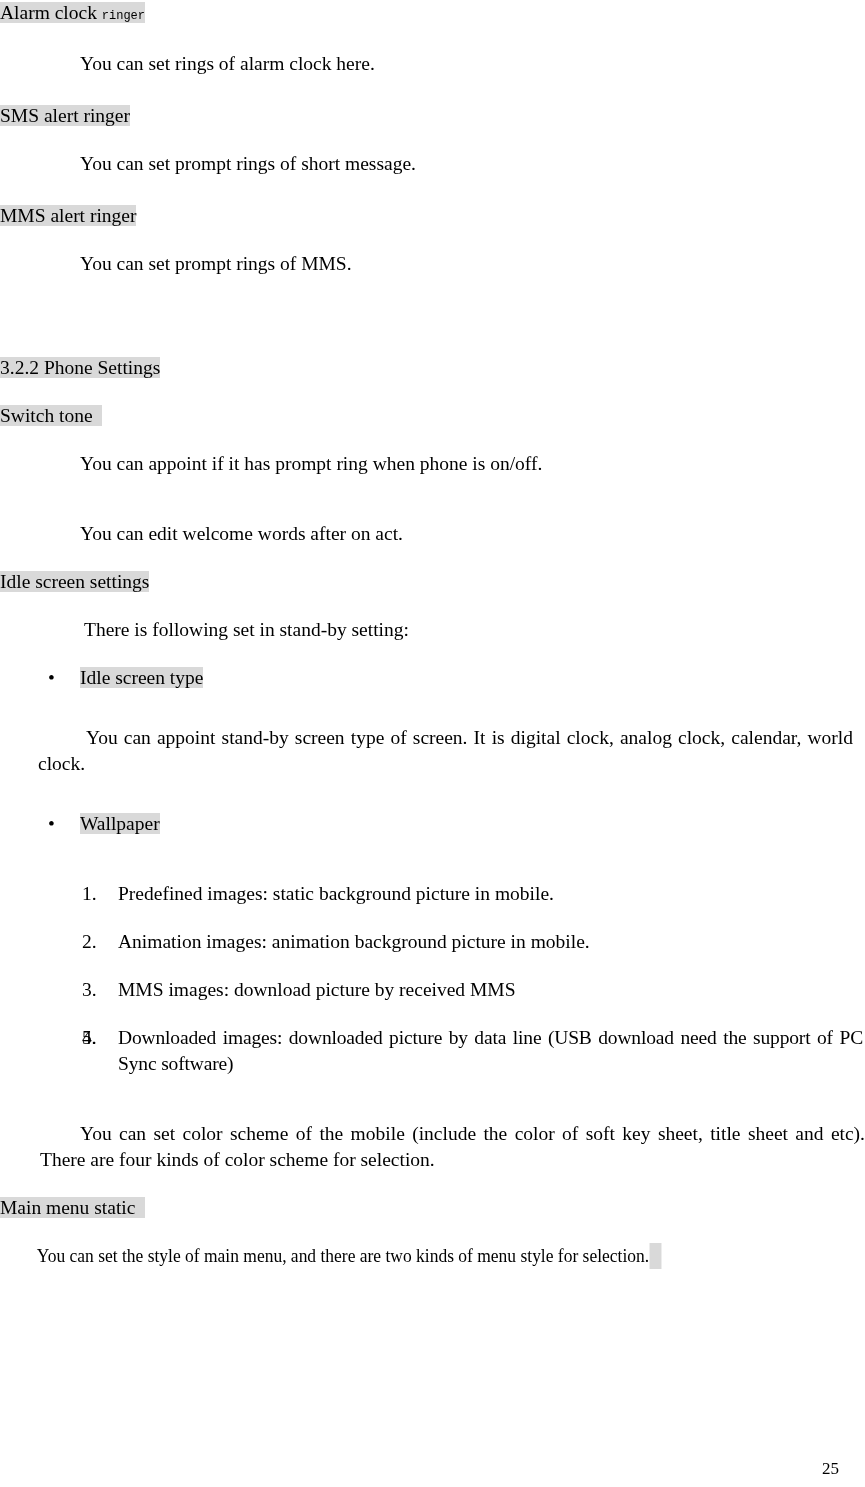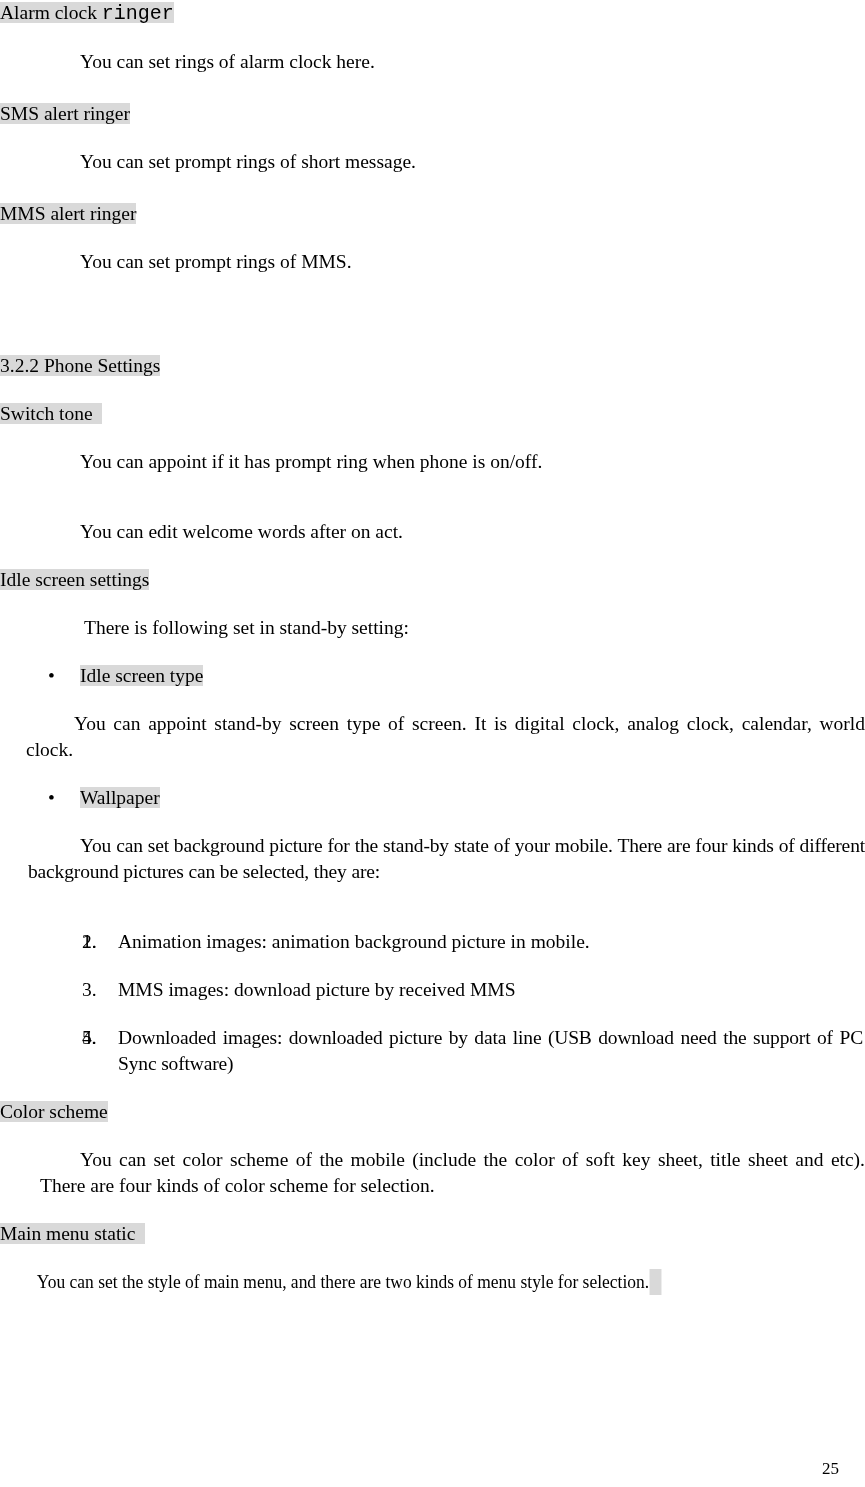--- a/index.html
+++ b/index.html
@@ -29,21 +29,21 @@
     line-height: 26px;
     margin: 0;
     padding: 0 0 0 0;
     white-space: pre;
   }
   .hl {
     background: #d9d9d9;
   }
   .mono {
     font-family: "Liberation Mono", "DejaVu Sans Mono", monospace;
-    font-size: 20px;
+    font-size: 12px;
   }
   .body-p {
     font-size: 19.5px;
     line-height: 26px;
     margin: 0;
     text-indent: 40px;
     text-align: justify;
     text-justify: inter-word;
     padding-left: 40px;
   }
@@ -104,21 +104,21 @@
     text-align: left;
     font-size: 19.5px;
     line-height: 26px;
   }
   .num-item:last-child { margin-bottom: 0; }
 
   
   .sub-p {
     font-size: 19.5px;
     line-height: 26px;
-    margin: 0;
+    margin: 12px;
     padding-left: 26px;
     text-indent: 48px;
     text-align: justify;
     text-justify: inter-word;
   }
   .sub-p2 {
     font-size: 19.5px;
     line-height: 26px;
     margin: 0;
     padding-left: 34px;
@@ -202,35 +202,33 @@
   </ul>
   <div class="gap-sm"></div>
   <p class="sub-p">You can appoint stand-by screen type of screen. It is digital clock, analog clock, calendar, world clock.</p>
 
   <div class="gap-sm"></div>
 
   <ul class="bullet-list">
     <li class="bullet-item"><span class="dot">•</span><span class="hl">Wallpaper</span></li>
   </ul>
   <div class="gap-sm"></div>
-  <p class="sub-p2 cond" style="padding-left:28px;text-indent:52px">You can set background picture for the stand-by state of your mobile. There are four kinds of different background pictures can be selected, they are:</p>
 
   <div class="gap-sm"></div>
 
   <ol class="num-list">
-    <li class="num-item"><span class="num">1.</span></li>
+    <li class="num-item"><span class="num">1.</span><span>Predefined images: static background picture in mobile.</span></li>
     <li class="num-item"><span class="num">2.</span><span>Animation images: animation background picture in mobile.</span></li>
     <li class="num-item"><span class="num">3.</span><span>MMS images: download picture by received MMS</span></li>
     <li class="num-item"><span class="num">4.</span></li>
     <li class="num-item cond" style="padding-right:2px"><span class="num">5.</span><span>Downloaded images: downloaded picture by data line (USB download need the support of PC Sync software)</span></li>
   </ol>
 
   <div class="gap-sm"></div>
 
-  <div class="heading"><span class="hl">Color scheme</span></div>
   <div class="gap-sm"></div>
   <p class="body-p">You can set color scheme of the mobile (include the color of soft key sheet, title sheet and etc). There are four kinds of color scheme for selection.</p>
 
   <div class="gap-sm"></div>
 
   <div class="heading"><span class="hl">Main menu static  </span></div>
   <div class="gap-sm"></div>
   <p class="lastline"><span>You can set the style of main menu, and there are two kinds of menu style for selection.</span><span class="trail-hl">&nbsp;</span></p>
 
   <div class="page-number">25</div>

